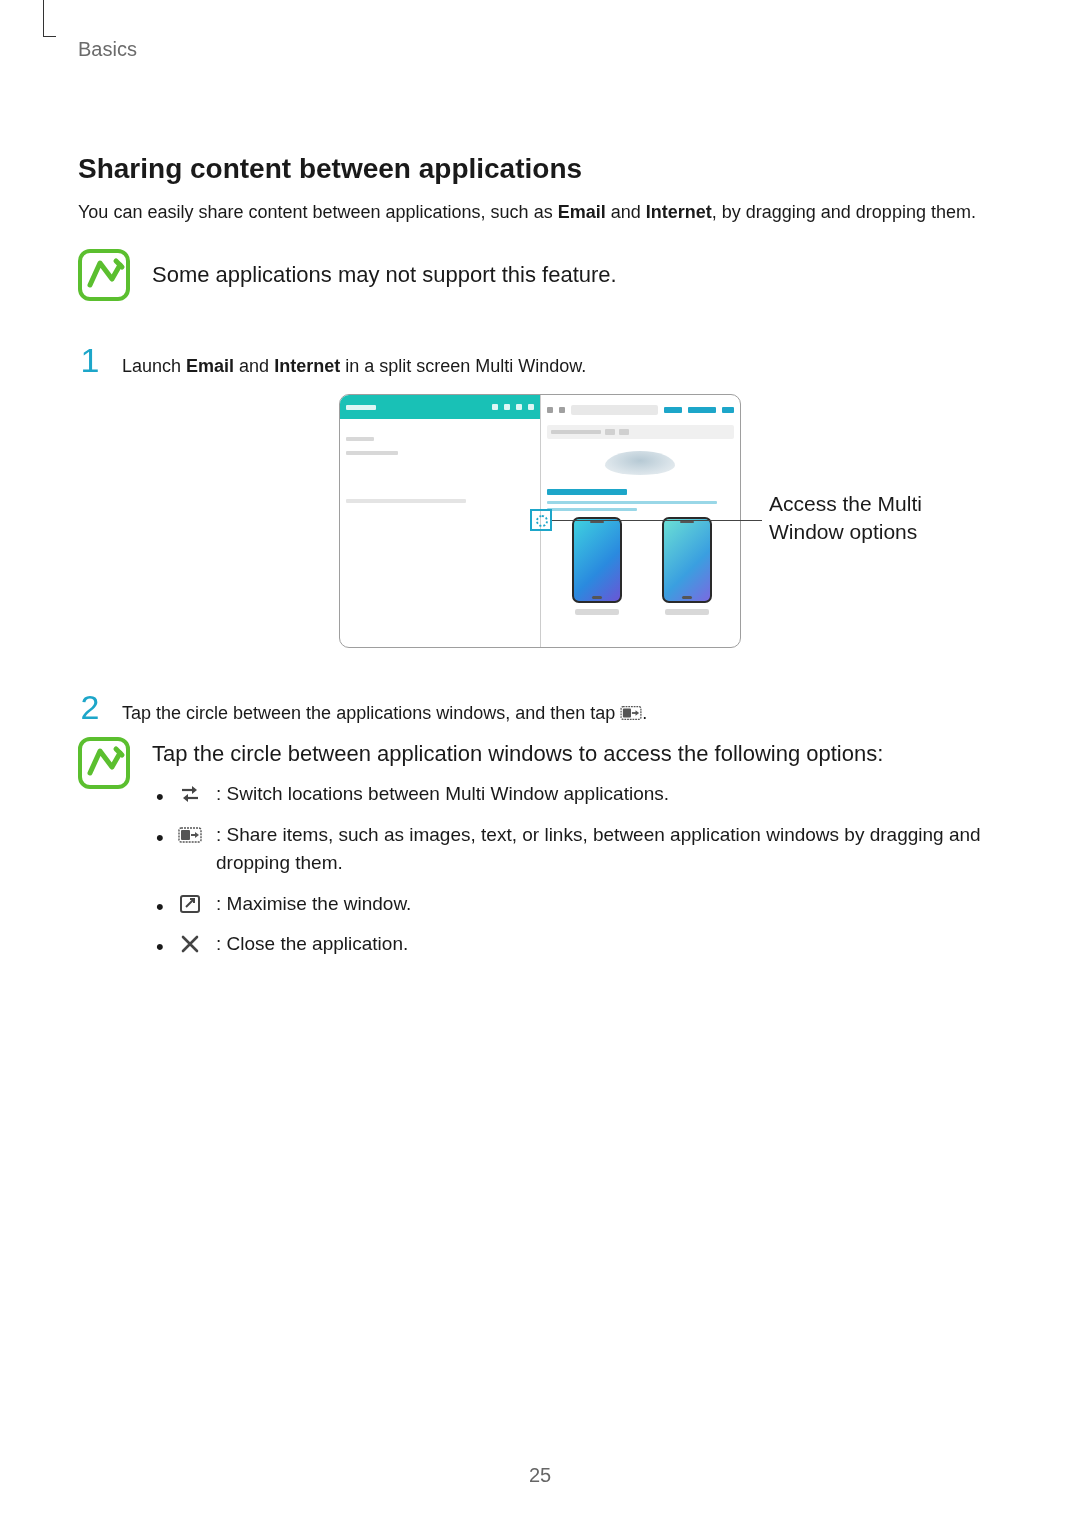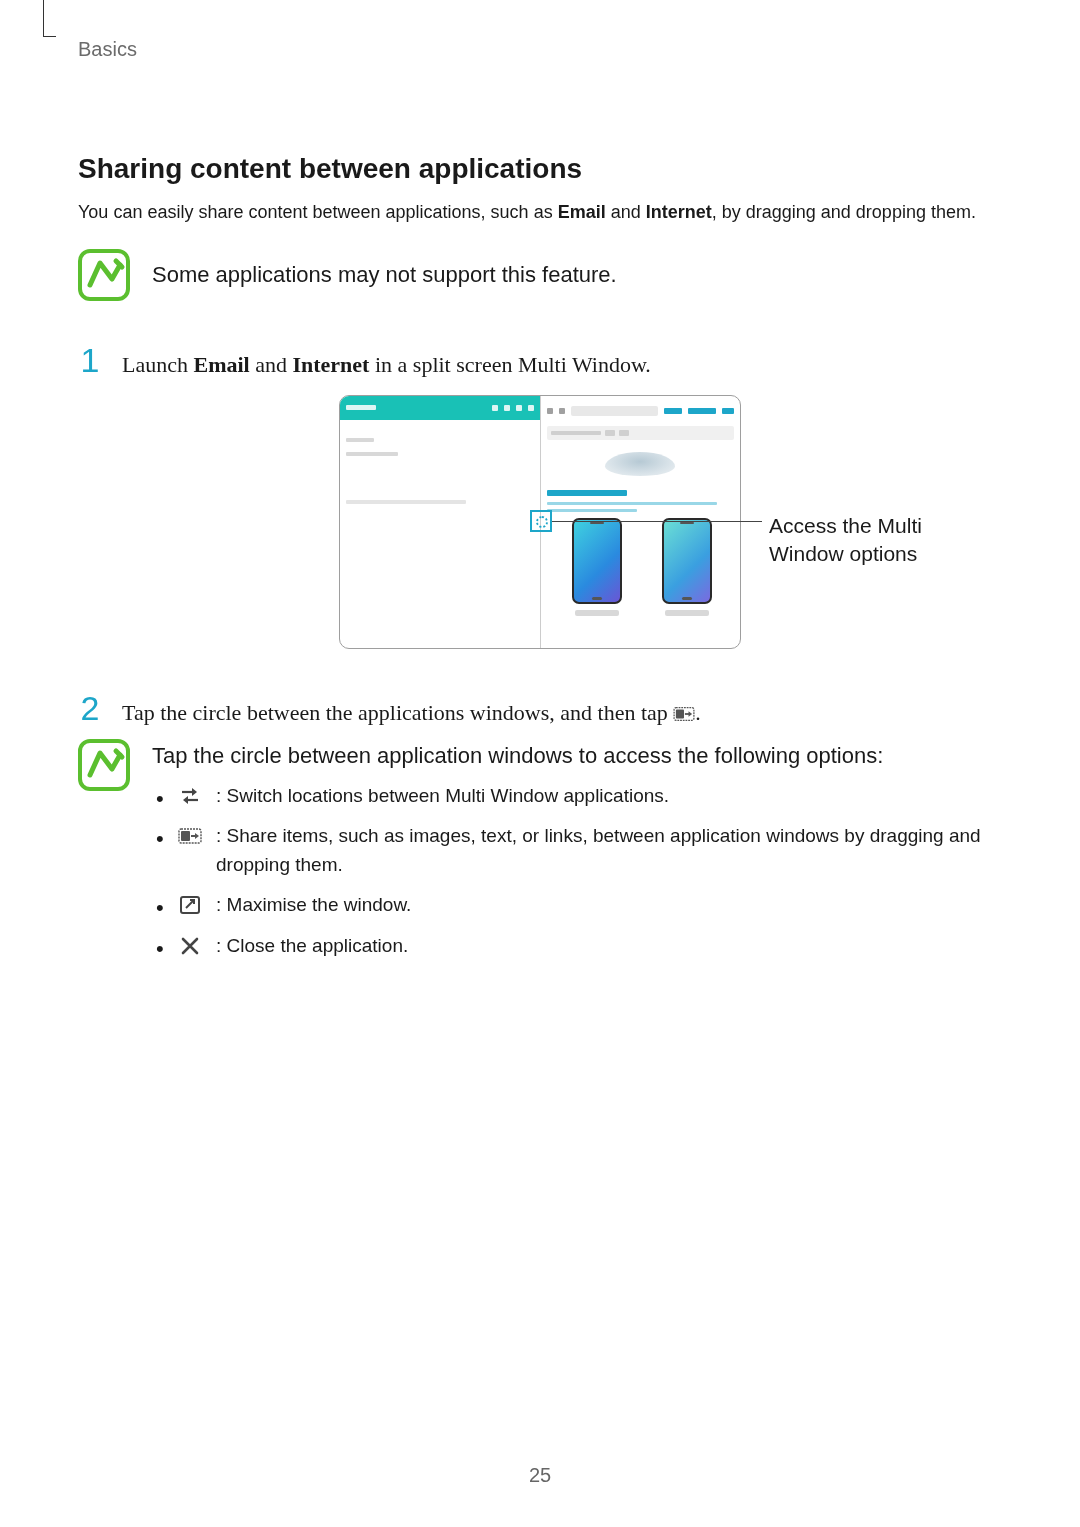--- a/index.html
+++ b/index.html
@@ -71,23 +71,22 @@
   .step-number {
     font-size: 34px;
     font-weight: 400;
     color: #1da6c9;
     width: 24px;
     flex: 0 0 24px;
     text-align: center;
     font-family: "Segoe UI Light", "Helvetica Neue", Arial, sans-serif;
   }
   .step-text {
-    font-size: 22px;
+    font-size: 18px;
     line-height: 1.45;
-    font-family: Liberation Serif, serif;
   }
 
   .figure-wrap {
     display: flex;
     justify-content: center;
     margin: 14px 0 40px 0;
     position: relative;
   }
   .figure-inner {
     position: relative;
@@ -352,21 +351,21 @@
               </div>
             <div class="phone-item">
                 <div class="phone" style="background:linear-gradient(135deg,#6be0d5,#3a9fe0 60%,#7a6ae0);"></div>
                 <div class="phone-cap"></div>
               </div>
           </div>
         </div>
       </div>
       <div class="circle-marker"></div>
       <div class="callout-line" style="left:213px; top:126px; width:210px;"></div>
-      <div class="callout-label" style="left:430px; top:117px;">
+      <div class="callout-label" style="left:430px; top:96px;">
         <span>Access the Multi</span><br>
         <span>Window options</span>
       </div>
     </div>
   </div>
 
   <div class="step-row" style="margin-top:20px;">
     <div class="step-number">2</div>
     <div class="step-text">
       <span>Tap the circle between the applications windows, and then tap </span>

